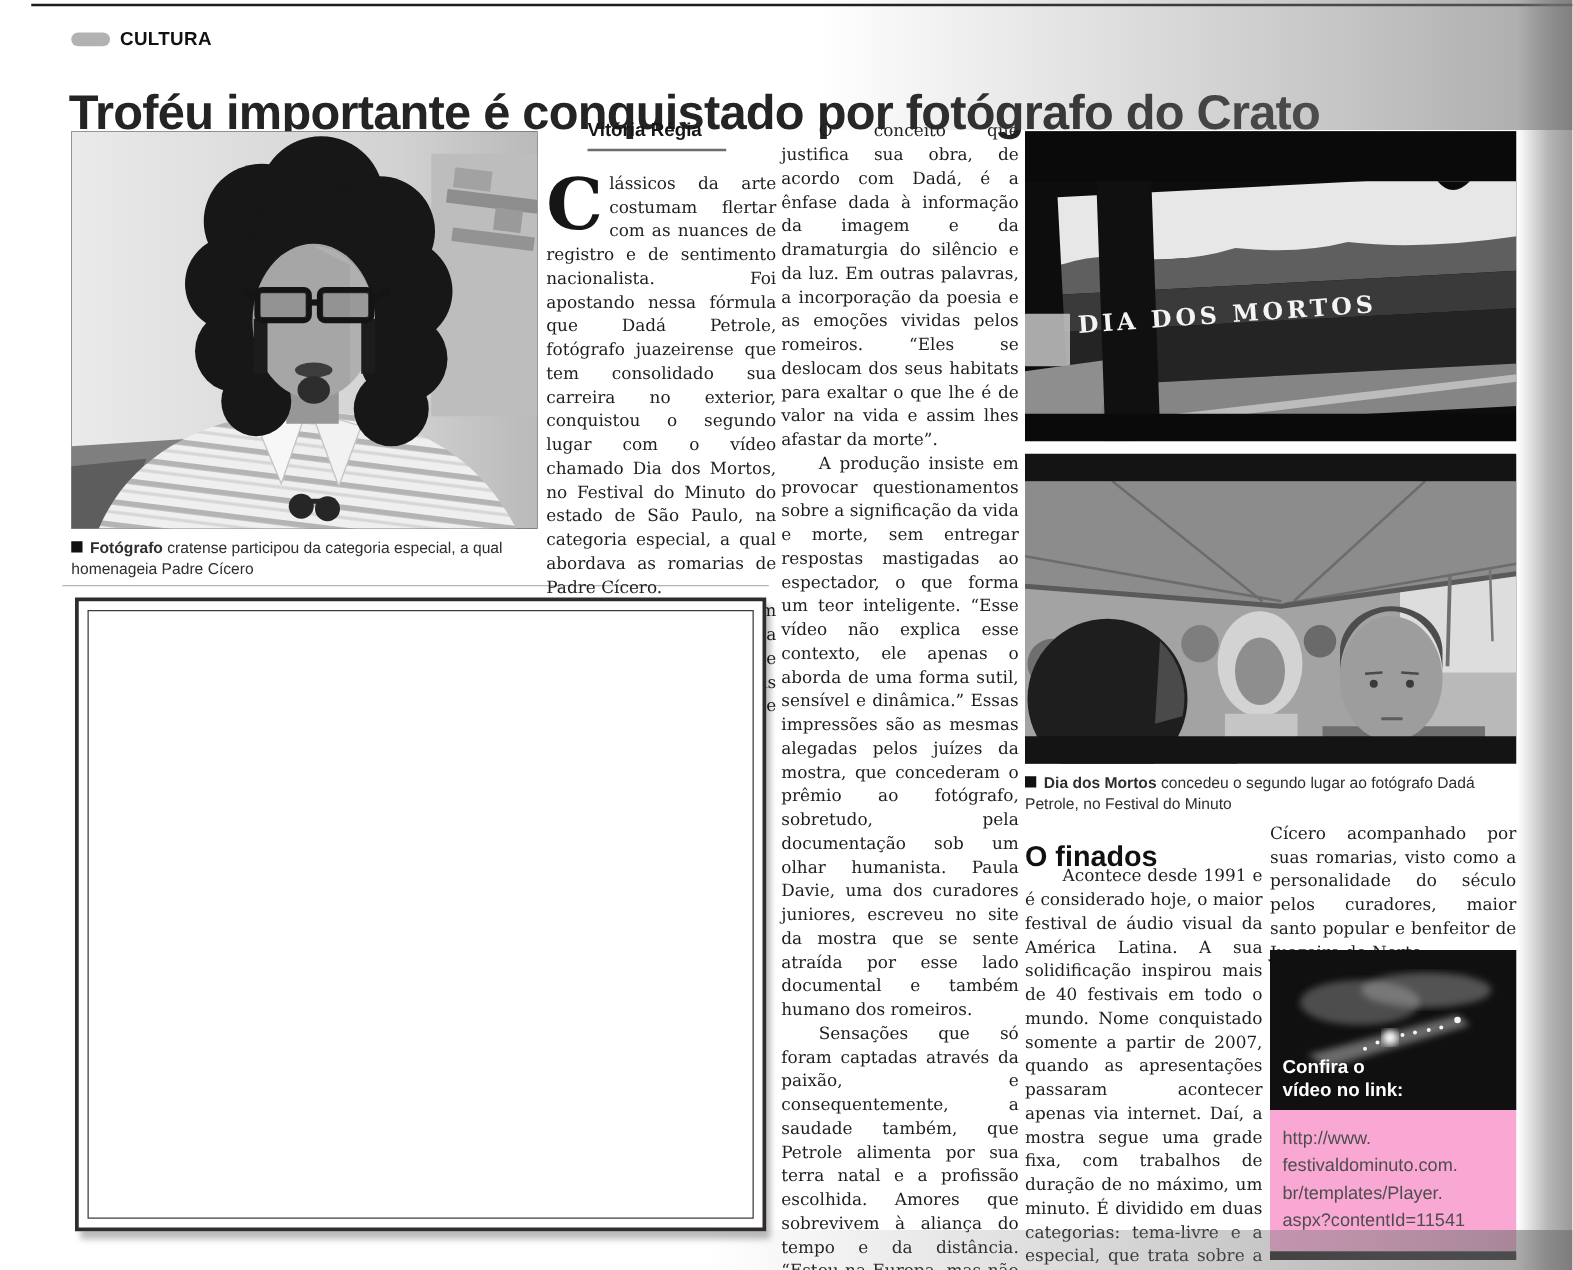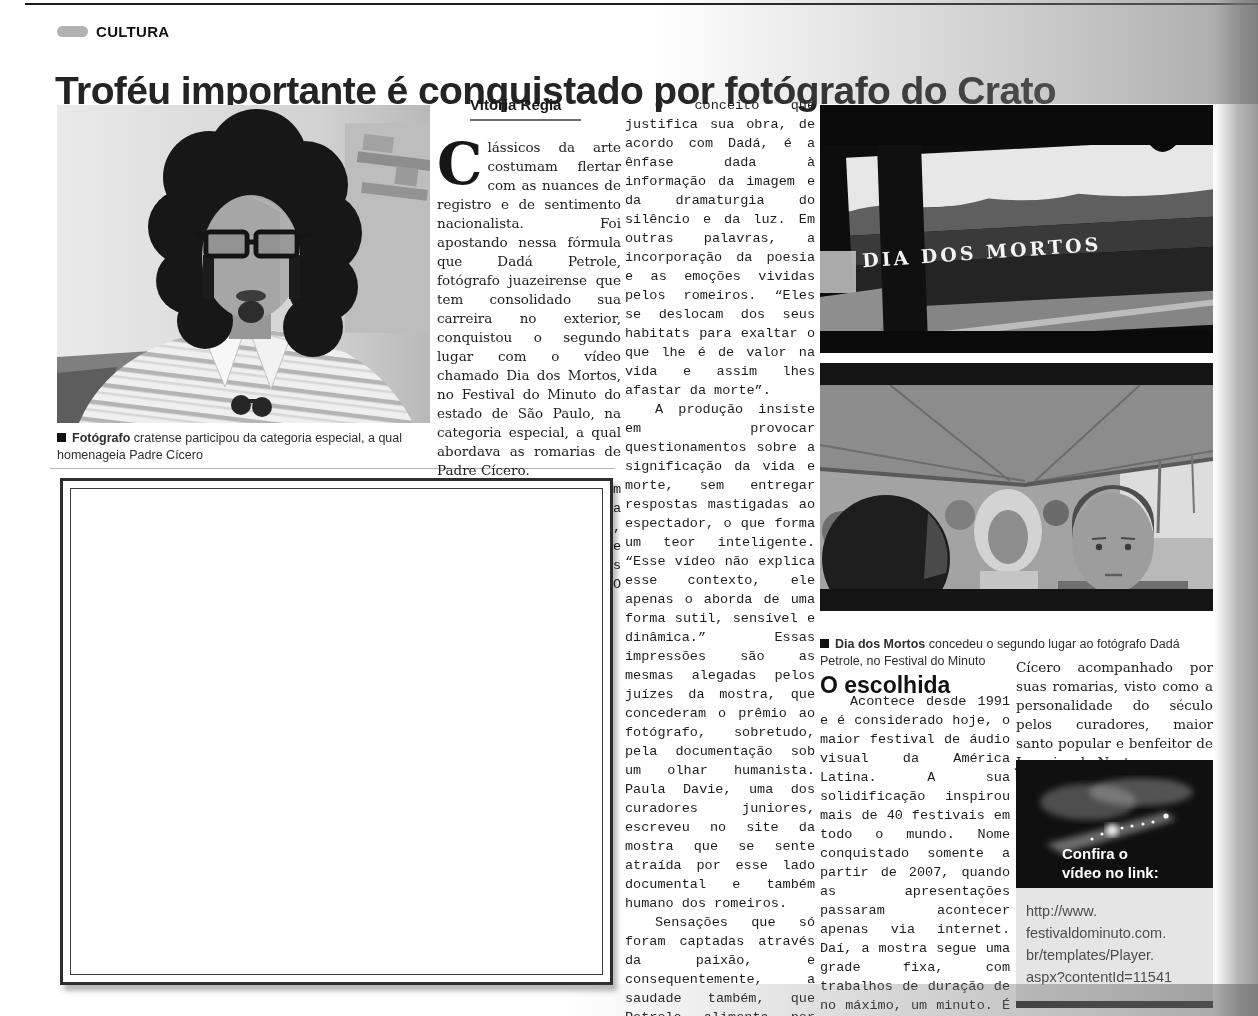--- a/index.html
+++ b/index.html
@@ -29,29 +29,29 @@
   #photo-portrait { left:57px; top:105px; width:373px; height:318px; }
   #photo-still-a  { left:820px; top:105px; width:393px; height:248px; }
   #photo-still-b  { left:820px; top:363px; width:393px; height:248px; }
 
   .video-overlay-title { position:absolute; left:96px; top:146px; z-index:3;
     color:#f4f4f4; font-family:"DejaVu Serif", serif; font-weight:bold;
     font-size:19px; letter-spacing:3px; transform:rotate(-4deg); white-space:nowrap; }
 
   .caption { position:absolute; font-size:12.5px; line-height:16.5px; color:#2e2e2e; }
   #caption-1 { left:57px; top:430px; width:378px; }
-  #caption-2 { left:820px; top:636px; width:388px; }
+  #caption-2 { left:820px; top:618px; width:388px; }
   .cap-square { display:inline-block; width:9px; height:9px; background:#111; margin-right:6px; }
   .cap-lead { font-weight:bold; }
   .caption-rule { position:absolute; left:50px; top:468px; width:565px; height:1px; background:#b5b5b5; }
 
   .serif { font-family:"DejaVu Serif", serif; font-size:13.5px; line-height:19px;
     text-align:justify; color:#1d1d1d; }
   .serif p { margin:0; }
-  .serif p.indent { text-indent:30px;font-family:Liberation Mono, monospace; }
+  .serif p.indent { text-indent:30px; }
 
   .col { position:absolute; }
   #col-1 { left:437px; top:96px;  width:184px; }
   #col-2 { left:625px; top:96px;  width:190px; }
   #col-3 { left:820px; top:692px; width:190px; }
   #col-4 { left:1016px; top:658px; width:197px; }
 
   .byline { display:inline-block; font-size:15px; font-weight:bold; color:#161616;
     border-bottom:2px solid #6c6c6c; padding:0 20px 6px 0; margin-bottom:17px;margin-left:33px; }
   .dropcap { float:left; font-family:"DejaVu Serif", serif; font-weight:bold;
@@ -63,22 +63,22 @@
   
   .ad-box { position:absolute; left:60px; top:478px; width:547px; height:501px;
     background:#fff; border:3px solid #312c2c; box-shadow:4px 6px 5px rgba(0,0,0,0.28); }
   .ad-box-inner { position:absolute; left:7px; top:7px; right:7px; bottom:7px;
     border:1px solid #3c3c3c; }
 
   
   .link-module { position:absolute; left:1016px; top:760px; width:197px; z-index:4; }
   .link-img { position:relative; width:197px; height:128px; background:#101010; }
   .link-label { position:absolute; left:10px; bottom:6px; color:#fff; font-weight:bold;
-    font-size:15px; line-height:19px; white-space:pre-line;margin-left:36px; }
-  .link-url { background:#e5e5e5; color:#4d4d4d; font-size:14.5px; line-height:22px;
+    font-size:15px; line-height:19px; white-space:pre-line; }
+  .link-url { background:#f9a8d4; color:#4d4d4d; font-size:14.5px; line-height:22px;
     padding:12px 10px 13px 10px; white-space:pre-line; }
   .link-strip { height:7px; background:#1b1b1b; }
 </style>
 </head>
 <body>
 
 <div class="top-rule"></div>
 
 <div class="kicker">
   <span class="pill"></span>
@@ -235,21 +235,21 @@
 
     <rect x="0" y="0" width="393" height="22" fill="#141414"></rect>
     <rect x="0" y="226" width="393" height="22" fill="#141414"></rect>
   </svg>
 </div>
 
 <div class="caption" id="caption-2">
   <span class="cap-square"></span><span class="cap-lead">Dia dos Mortos</span><span> concedeu o segundo lugar ao fotógrafo Dadá Petrole, no Festival do Minuto</span>
 </div>
 
-<h2 class="festival-heading">O escolhida</h2>
+<h2 class="festival-heading">O finados</h2>
 <div class="col serif" id="col-3">
   <p class="indent">Acontece desde 1991 e é considerado hoje, o maior festival de áudio visual da América Latina. A sua solidificação inspirou mais de 40 festivais em todo o mundo. Nome conquistado somente a partir de 2007, quando as apresentações passaram acontecer apenas via internet. Daí, a mostra segue uma grade fixa, com trabalhos de duração de no máximo, um minuto. É dividido em duas categorias: tema-livre e a especial, que trata sobre a temática em alta em cada ano. Nessa edição, a alternativa aborda Padre</p>
 </div>
 <div class="col serif" id="col-4">
   <p>Cícero acompanhado por suas romarias, visto como a personalidade do século pelos curadores, maior santo popular e benfeitor de Juazeiro do Norte.</p>
 </div>
 
 <div class="link-module">
   <div class="link-img">
     <svg width="197" height="128" viewBox="0 0 197 128">

